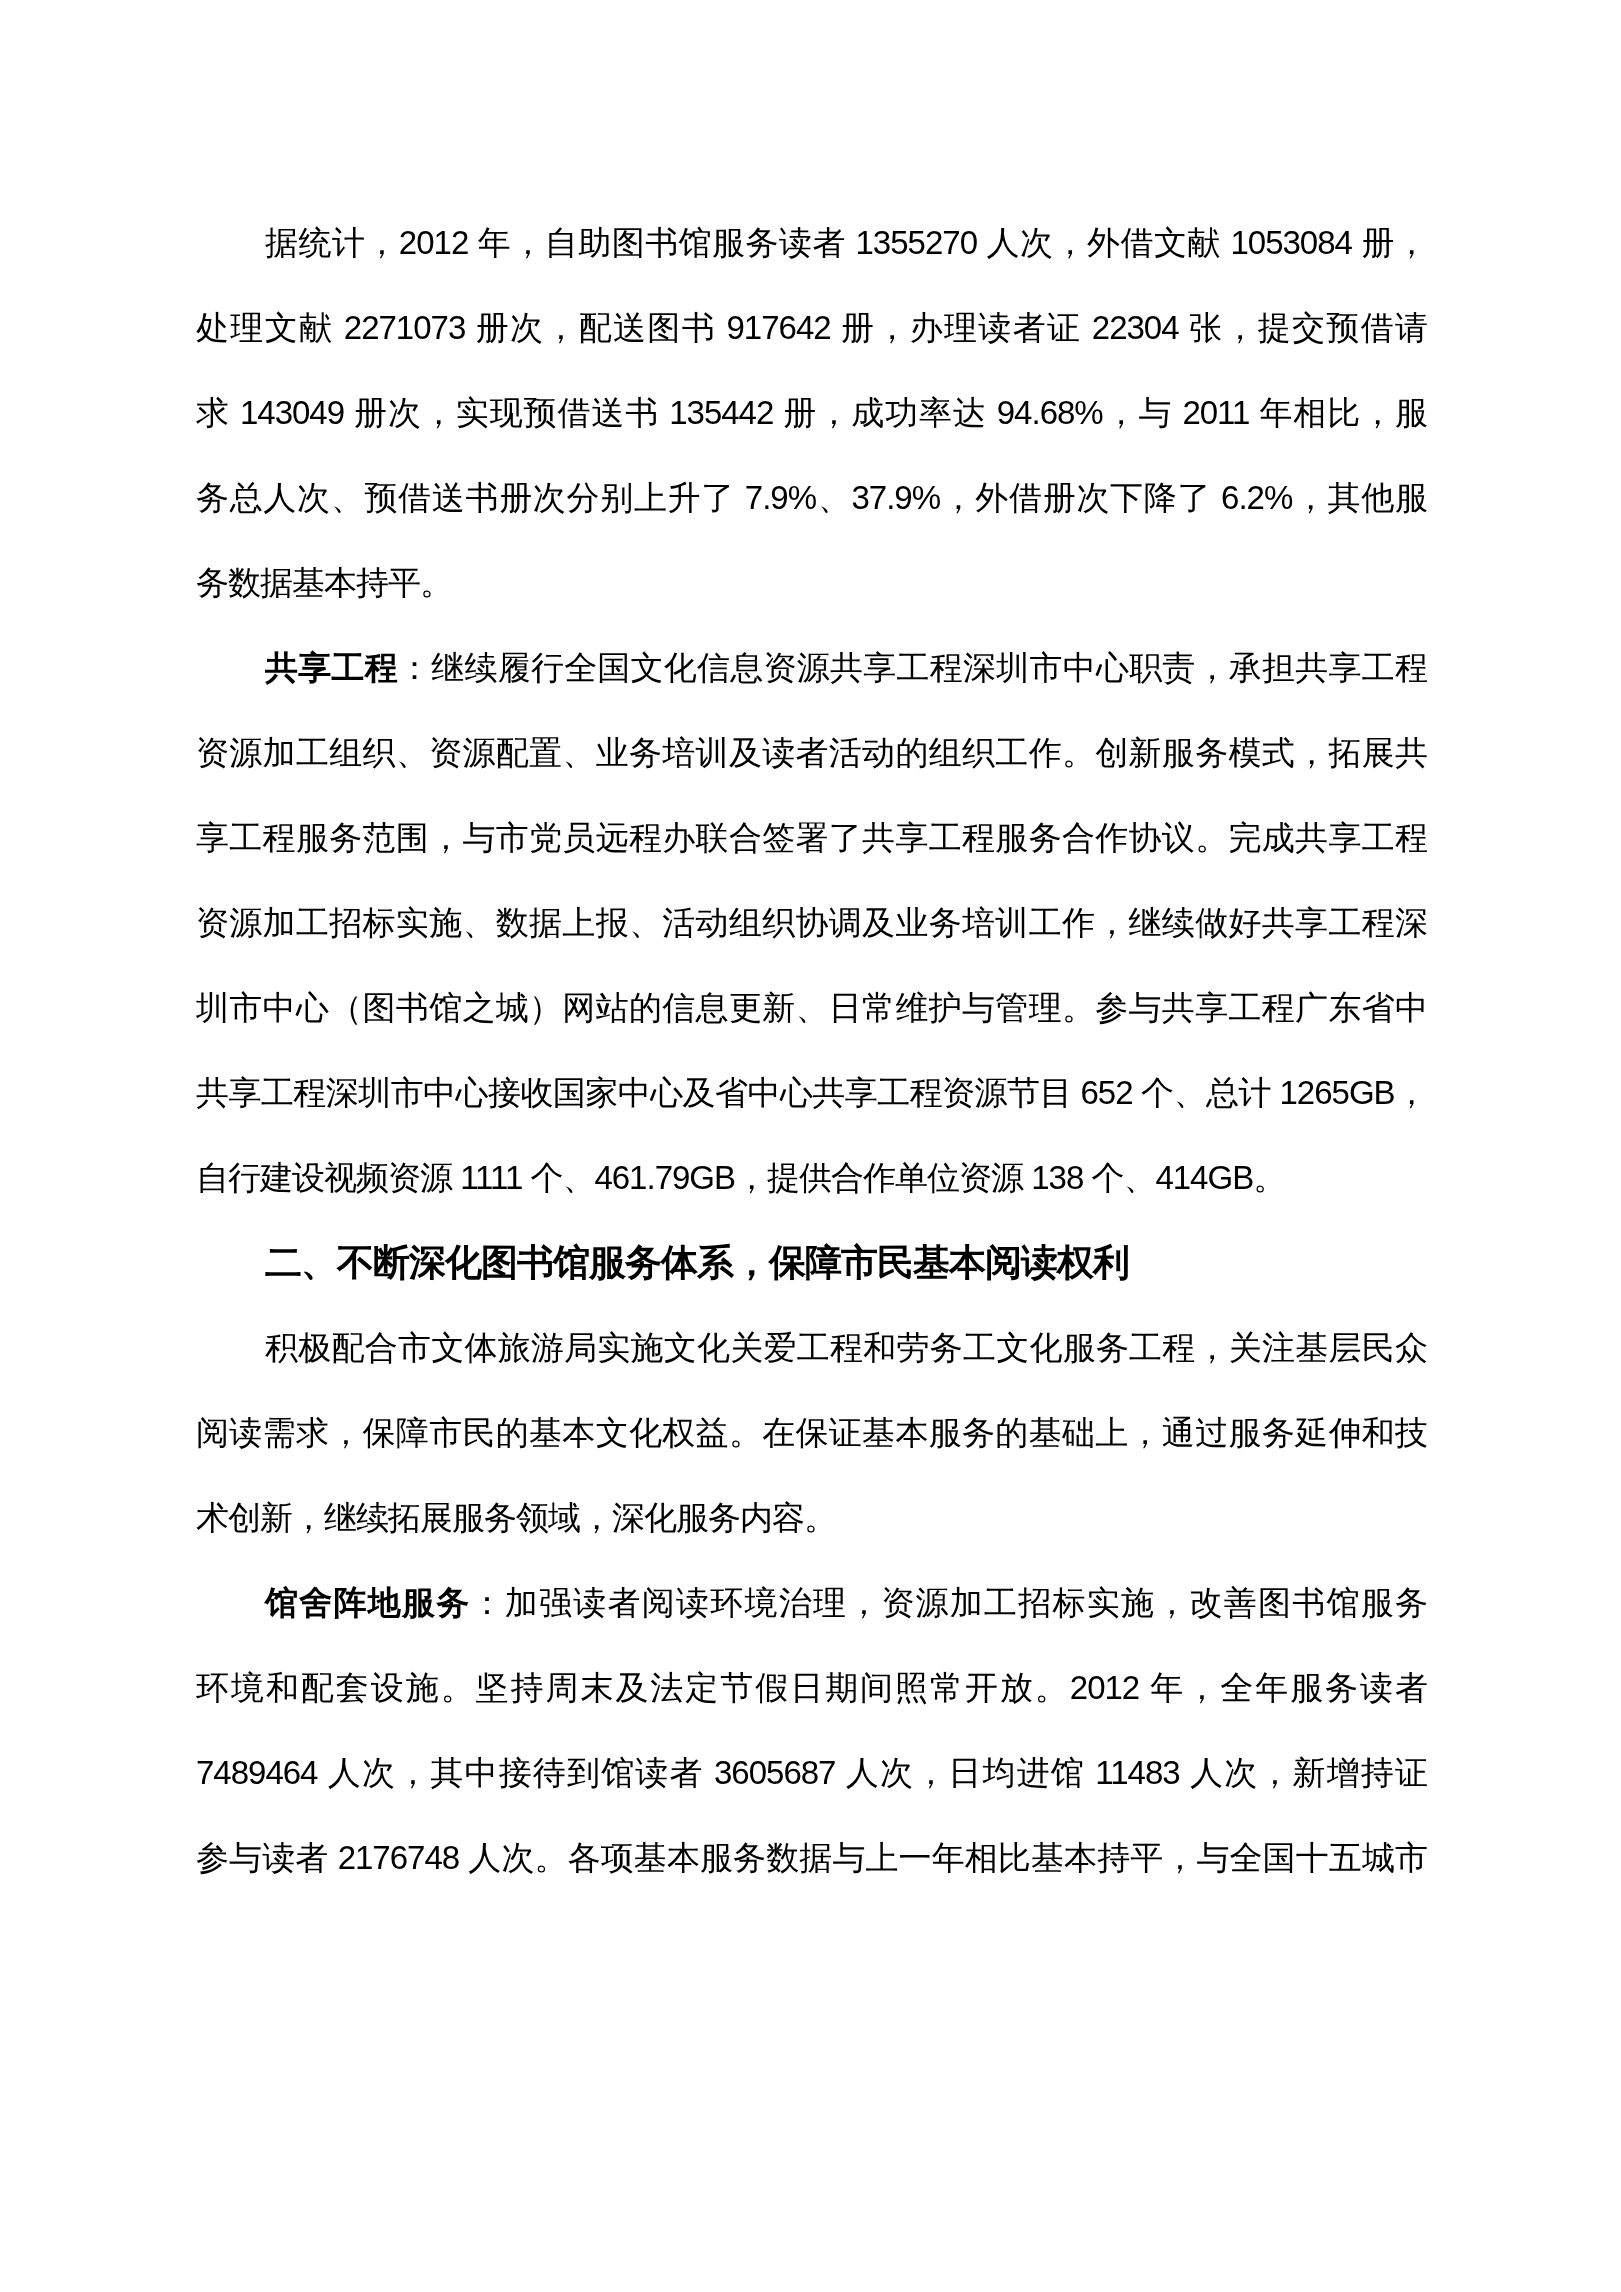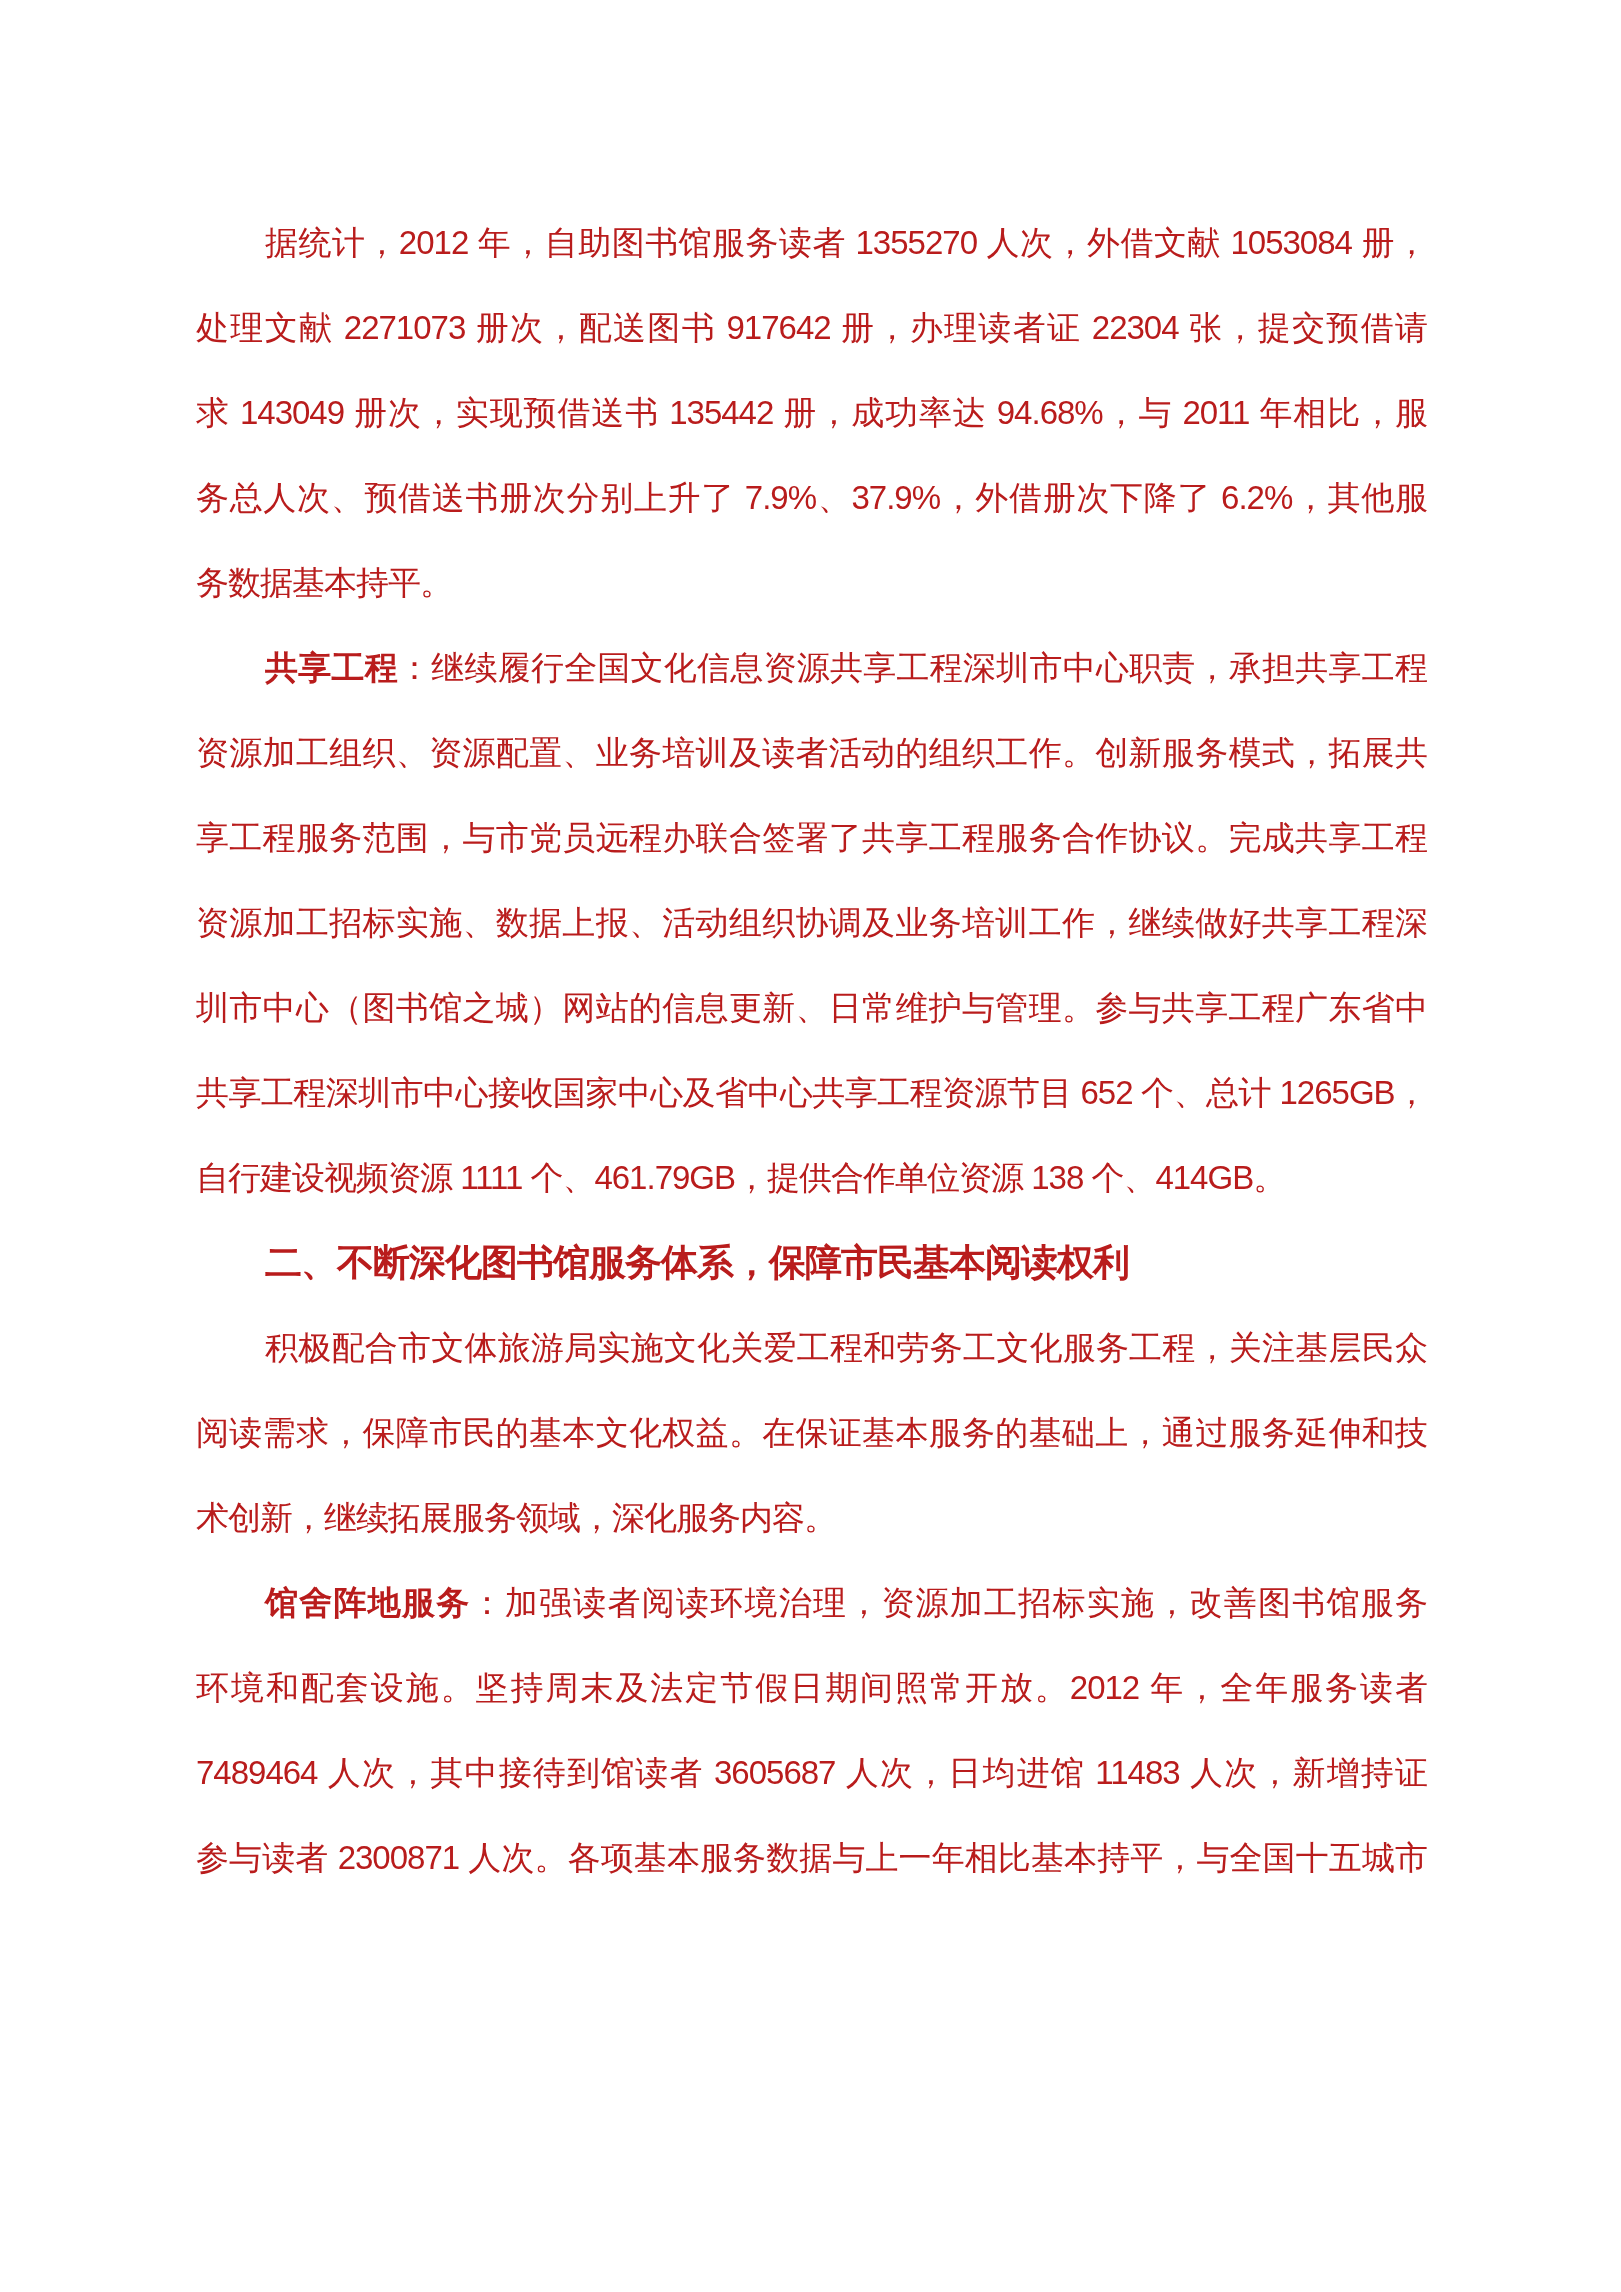--- a/index.html
+++ b/index.html
@@ -23,21 +23,21 @@
       width: 1231px;
     }
     .line {
       height: 85px;
       line-height: 85px;
       font-size: 33px;
       letter-spacing: -1px;
       white-space: nowrap;
       text-align: justify;
       text-align-last: justify;
-      color: #b91c1c;
+      color: #000000;
     }
     .line.end {
       text-align: center;
       text-align-last: left;
     }
     .line.indent {
       text-indent: 69px;
     }
     .line.heading {
       font-size: 37px;
@@ -67,16 +67,16 @@
       <div class="line"><span>圳市中心（图书馆之城）网站的信息更新、日常维护与管理。参与共享工程广东省中</span></div>
       <div class="line"><span>共享工程深圳市中心接收国家中心及省中心共享工程资源节目 652 个、总计 1265GB，</span></div>
       <div class="line end"><span>自行建设视频资源 1111 个、461.79GB，提供合作单位资源 138 个、414GB。</span></div>
       <div class="line heading indent end"><span class="b">二、不断深化图书馆服务体系，保障市民基本阅读权利</span></div>
       <div class="line indent"><span>积极配合市文体旅游局实施文化关爱工程和劳务工文化服务工程，关注基层民众</span></div>
       <div class="line"><span>阅读需求，保障市民的基本文化权益。在保证基本服务的基础上，通过服务延伸和技</span></div>
       <div class="line end"><span>术创新，继续拓展服务领域，深化服务内容。</span></div>
       <div class="line indent"><span class="b">馆舍阵地服务</span><span>：加强读者阅读环境治理，资源加工招标实施，改善图书馆服务</span></div>
       <div class="line"><span>环境和配套设施。坚持周末及法定节假日期间照常开放。2012 年，全年服务读者</span></div>
       <div class="line"><span>7489464 人次，其中接待到馆读者 3605687 人次，日均进馆 11483 人次，新增持证</span></div>
-      <div class="line"><span>参与读者 2300871 人次。各项基本服务数据与上一年相比基本持平，与全国十五城市</span></div>
+      <div class="line"><span>参与读者 2176748 人次。各项基本服务数据与上一年相比基本持平，与全国十五城市</span></div>
     </div>
 </div>
 
 
 </body></html>

